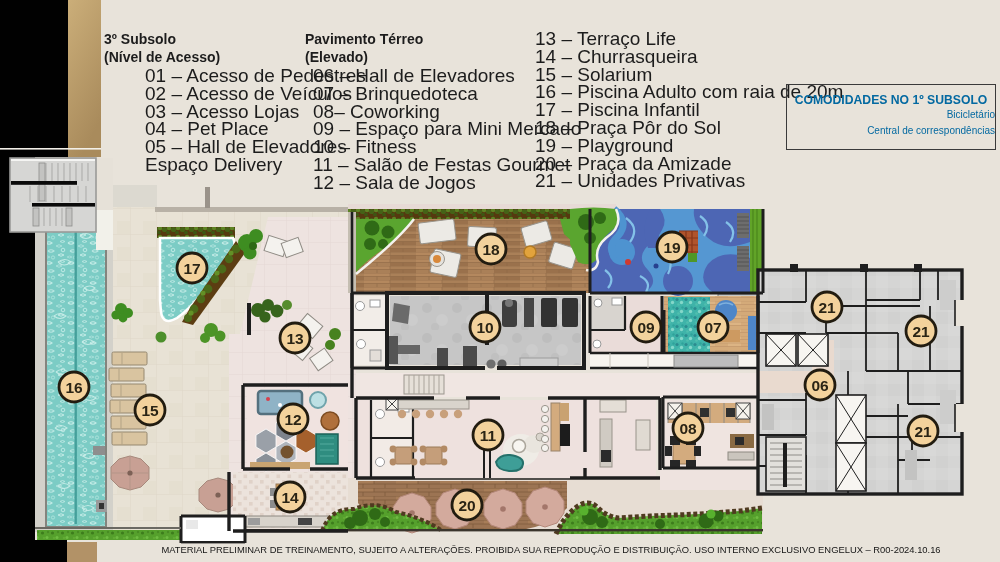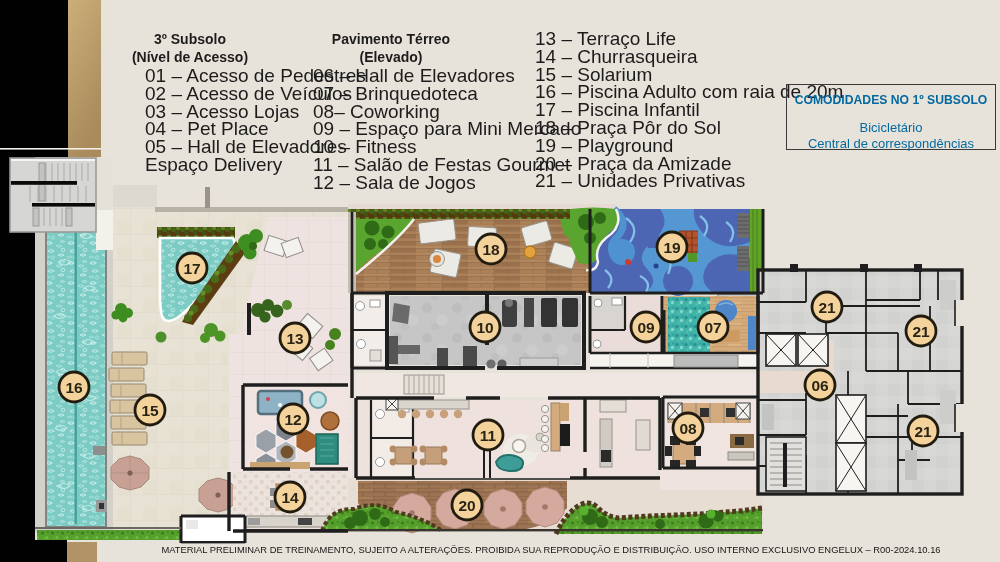--- a/index.html
+++ b/index.html
@@ -1,20 +1,20 @@
 <!DOCTYPE html>
 <html><head>
 <meta charset="utf-8">
 <style>
   html,body{margin:0;padding:0;}
   body{width:1000px;height:562px;overflow:hidden;background:#e8e3da;
        font-family:"Liberation Sans", sans-serif;position:relative;}
   .abs{position:absolute;}
   .legend{font-size:19px;line-height:17.8px;color:#1c1c1c;}
-  .hd{font-weight:bold;text-align:center;font-size:14px;}
+  .hd{font-weight:bold;text-align:left;font-size:14px;}
 </style>
 </head>
 <body>
 
 <div class="abs" style="left:0;top:0;">
 <svg width="1000" height="562" viewBox="0 0 1000 562">
 <defs>
   <linearGradient id="tanv" x1="0" y1="0" x2="0.4" y2="1">
     <stop offset="0" stop-color="#cbae79"></stop>
     <stop offset="1" stop-color="#a98b5c"></stop>
@@ -679,16 +679,16 @@
 <div class="abs legend" style="left:145px;top:67px;">01 – Acesso de Pedestres<br>02 – Acesso de Veículos<br>03 – Acesso Lojas<br>04 – Pet Place<br>05 – Hall de Elevadores<br>Espaço Delivery</div>
 
 <div class="abs legend hd" style="left:305px;top:31px;width:172px;">Pavimento Térreo<br>(Elevado)</div>
 
 <div class="abs legend" style="left:313px;top:67px;">06 – Hall de Elevadores<br>07 – Brinquedoteca<br>08– Coworking<br>09 – Espaço para Mini Mercado<br>10 – Fitness<br>11 – Salão de Festas Gourmet<br>12 – Sala de Jogos</div>
 
 <div class="abs legend" style="left:535px;top:30px;">13 – Terraço Life<br>14 – Churrasqueira<br>15 – Solarium<br>16 – Piscina Adulto com raia de 20m<br>17 – Piscina Infantil<br>18 – Praça Pôr do Sol<br>19 – Playground<br>20 – Praça da Amizade<br>21 – Unidades Privativas</div>
 
 <div class="abs" style="left:786px;top:84px;width:208px;height:64px;border:1.4px solid #3a3a3a;text-align:center;color:#0369a1;">
   <div style="font-weight:bold;font-size:12.2px;margin-top:8px;">COMODIDADES NO 1º SUBSOLO</div>
-  <div style="font-size:13px;line-height:15.5px;margin-top:13px;">Bicicletário<br>Central de correspondências</div>
+  <div style="font-size:10px;line-height:15.5px;margin-top:0;text-align:right;">Bicicletário<br>Central de correspondências</div>
 </div>
 
 <div class="abs" style="left:66px;top:544px;width:970px;text-align:center;font-size:9.4px;color:#151515;">MATERIAL PRELIMINAR DE TREINAMENTO, SUJEITO A ALTERAÇÕES. PROIBIDA SUA REPRODUÇÃO E DISTRIBUIÇÃO. USO INTERNO EXCLUSIVO ENGELUX – R00-2024.10.16</div>
 
 </body></html>

